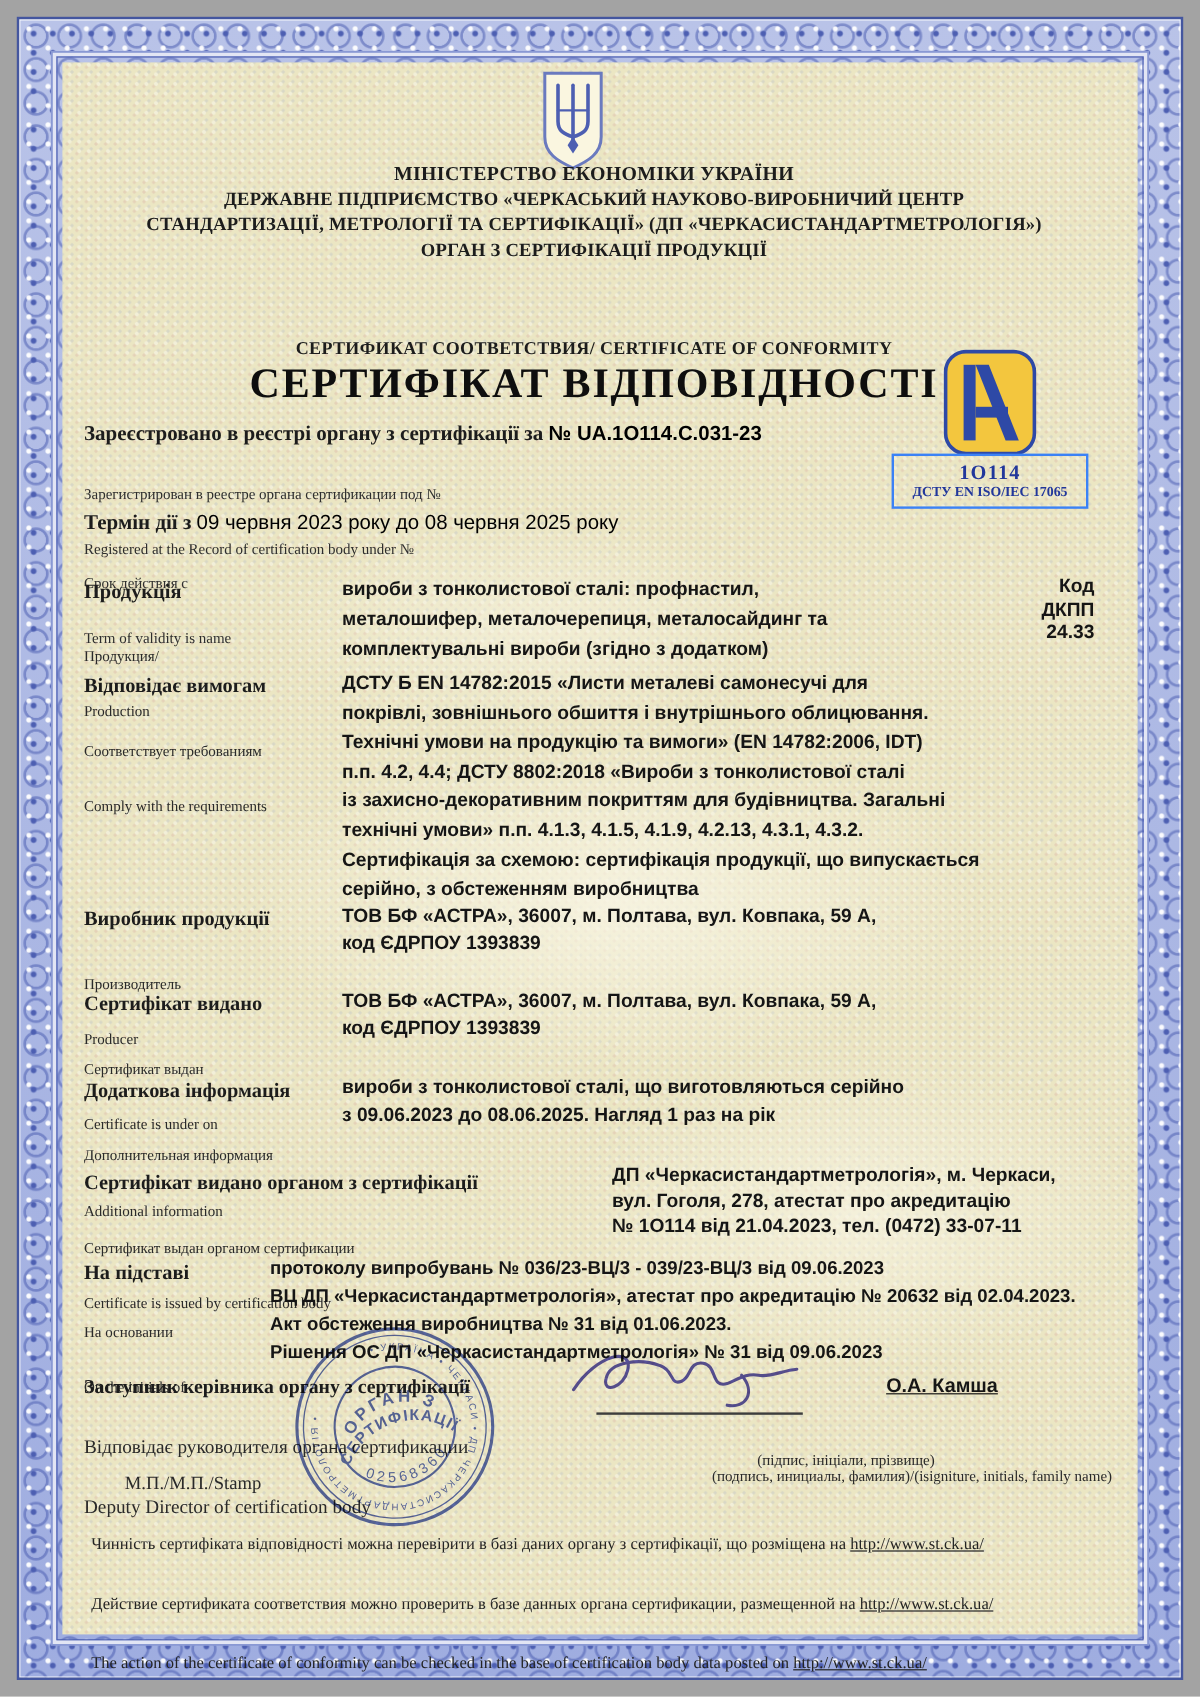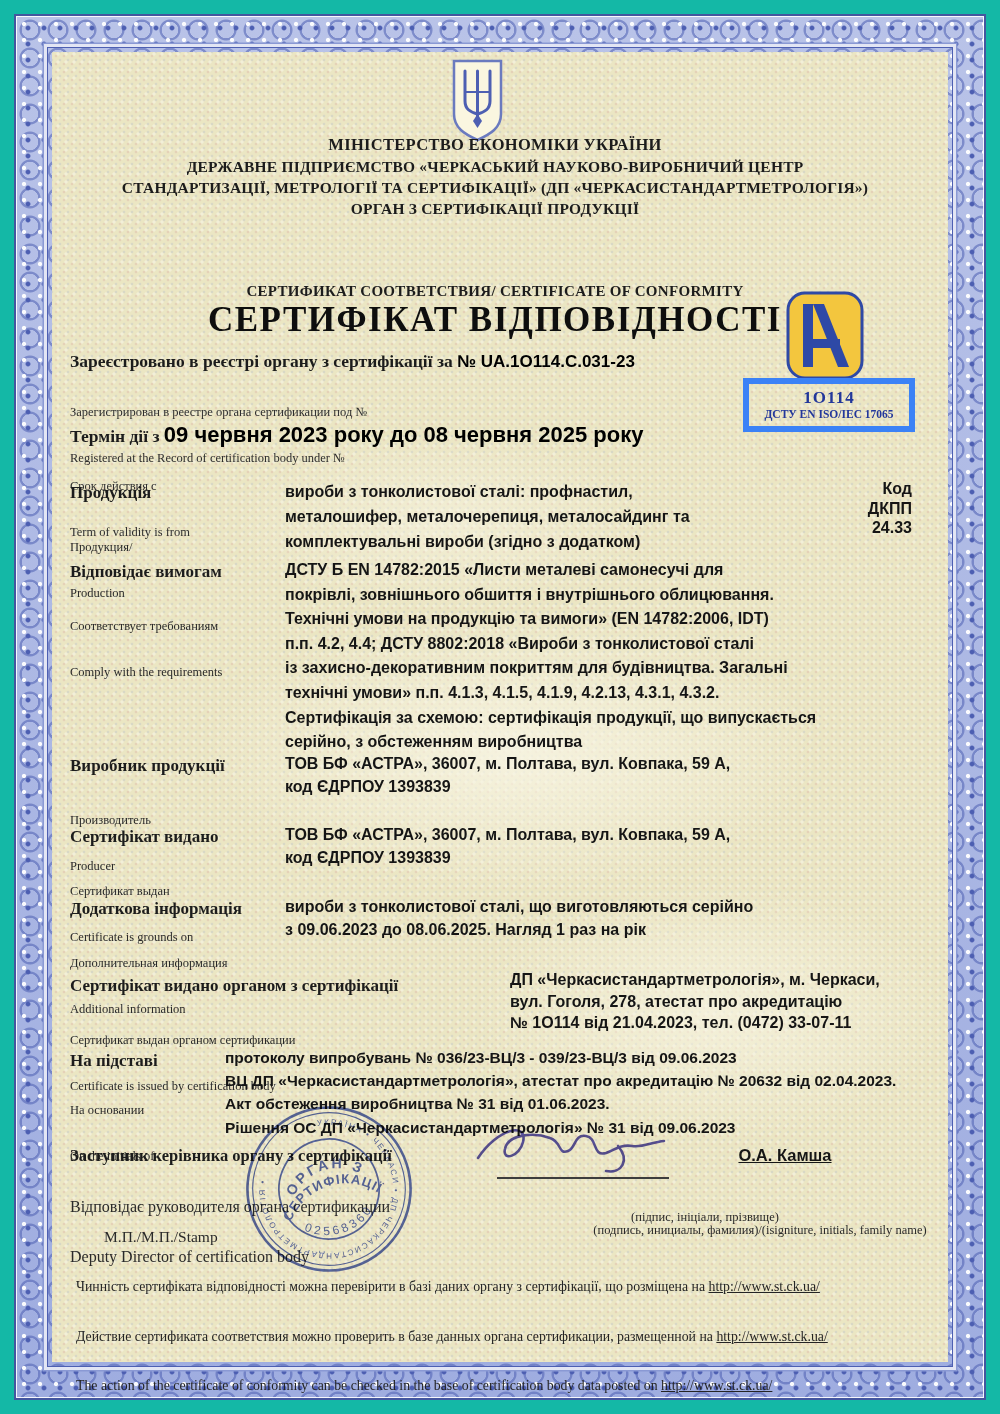--- a/index.html
+++ b/index.html
@@ -3,21 +3,21 @@
 <meta charset="utf-8">
 <style>
   html,body{margin:0;padding:0;}
   body{
     width:1000px;height:1414px;
     background:#ffffff;
     font-family:"Liberation Serif", serif;
     position:relative;
     overflow:hidden;
   }
-  .page{position:absolute;inset:0;background:#14b8a6;}
+  .page{position:absolute;inset:0;background:#a3a3a3;}
 
   
   .border-band{
     position:absolute;inset:14px;
     border:2px solid #44569f;
     background:
       radial-gradient(circle at 8px 8px, rgba(255,255,255,.95) 1.6px, transparent 2.6px) 0 0/16px 16px,
       radial-gradient(circle at 8px 8px, #4d5fb2 1.8px, transparent 3px) 4px 4px/16px 16px,
       radial-gradient(circle at 14px 14px, transparent 8px, rgba(77,95,178,.55) 8.5px 10px, transparent 11px) 0 0/28px 28px,
       linear-gradient(#b9c3e8,#9fade0);
@@ -63,28 +63,28 @@
   .cert-subtitle{font-size:15px;line-height:19px;margin-top:2px;letter-spacing:.3px;}
 
   .reg-block{position:absolute;left:70px;top:350px;width:700px;}
   .reg-line1{font-size:17.5px;line-height:22px;}
   .reg-num{font-family:"Liberation Sans",sans-serif;font-weight:bold;font-size:17px;}
   .sublabel{font-size:12.5px;line-height:14px;color:#2e2e2e;}
 
   .logo-box{position:absolute;left:786px;top:291px;width:78px;height:89px;}
   .accr-box{
     position:absolute;left:743px;top:378px;width:160px;height:42px;
-    border:6px solid #3b82f6;display:flex;flex-direction:column;align-items:center;justify-content:center;
+    border:2px solid #3b82f6;display:flex;flex-direction:column;align-items:center;justify-content:center;
   }
   .accr-num{font-family:"Liberation Serif",serif;font-weight:bold;font-size:17px;color:#22379b;line-height:18px;letter-spacing:1px;}
   .accr-std{font-family:"Liberation Serif",serif;font-weight:bold;font-size:11.5px;color:#22379b;line-height:14px;}
 
   .validity-block{position:absolute;left:70px;top:424px;}
   .validity-line{font-size:17.5px;line-height:22px;}
-  .validity-val{font-family:"Liberation Sans",sans-serif;font-weight:bold;font-size:22px;}
+  .validity-val{font-family:"Liberation Sans",sans-serif;font-weight:normal;font-size:17px;}
 
   .flabel{position:absolute;left:70px;}
   .flabel .uk{font-size:17px;line-height:21px;}
   .flabel .sub{font-size:12.5px;line-height:14px;}
   .flabel .gap{height:5px;}
 
   .fval{position:absolute;font-family:"Liberation Sans",sans-serif;font-weight:bold;color:#151515;}
   .v-production{left:285px;top:479px;width:520px;font-size:16px;line-height:25px;}
   .v-code{left:828px;top:479px;width:84px;font-size:16px;line-height:19.5px;text-align:right;}
   .v-requirements{left:285px;top:558px;width:640px;font-size:16px;line-height:24.6px;}
@@ -167,21 +167,21 @@
       <div class="serifR sublabel">Зарегистрирован в реестре органа сертификации под №</div>
       <div class="serifR sublabel">Registered at the Record of certification body under №</div>
     </div>
 
     <div class="validity-block">
       <div class="validity-line">
         <span class="serifB">Термін дії з</span>
         <span class="validity-val">09 червня 2023 року  до  08 червня 2025 року</span>
       </div>
       <div class="serifR sublabel">Срок действия с</div>
-      <div class="serifR sublabel">Term of validity is from</div>
+      <div class="serifR sublabel">Term of validity is name</div>
     </div>
 
     <div class="flabel" style="top:482px;">
       <div class="serifB uk">Продукція</div>
       <div class="gap"></div>
       <div class="serifR sub">Продукция/</div>
       <div class="serifR sub">Production</div>
     </div>
     <div class="fval v-production pre">вироби з тонколистової сталі: профнастил,
 металошифер, металочерепиця, металосайдинг та
@@ -211,21 +211,21 @@
       <div class="serifR sub">Производитель</div>
       <div class="serifR sub">Producer</div>
     </div>
     <div class="fval v-producer pre">ТОВ БФ «АСТРА», 36007, м. Полтава, вул. Ковпака, 59 А,
 код ЄДРПОУ 1393839</div>
 
     <div class="flabel" style="top:826px;">
       <div class="serifB uk">Сертифікат видано</div>
       <div class="gap"></div>
       <div class="serifR sub">Сертификат выдан</div>
-      <div class="serifR sub">Certificate is grounds on</div>
+      <div class="serifR sub">Certificate is under on</div>
     </div>
     <div class="fval v-issuedto pre">ТОВ БФ «АСТРА», 36007, м. Полтава, вул. Ковпака, 59 А,
 код ЄДРПОУ 1393839</div>
 
     <div class="flabel" style="top:898px;">
       <div class="serifB uk">Додаткова інформація</div>
       <div class="gap"></div>
       <div class="serifR sub">Дополнительная информация</div>
       <div class="serifR sub">Additional information</div>
     </div>

